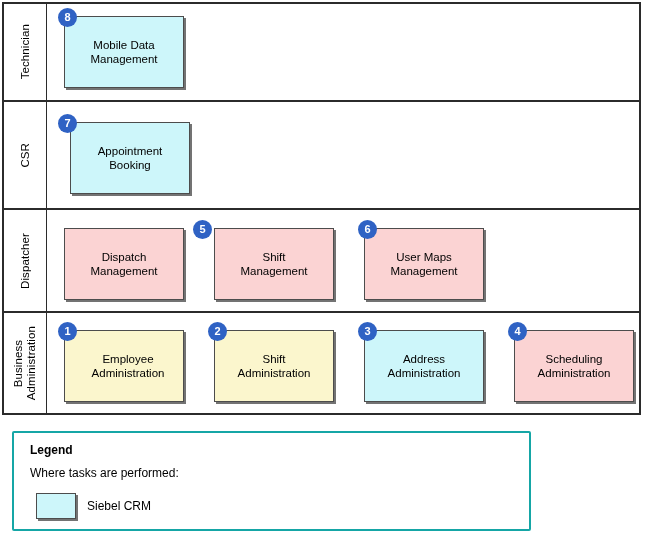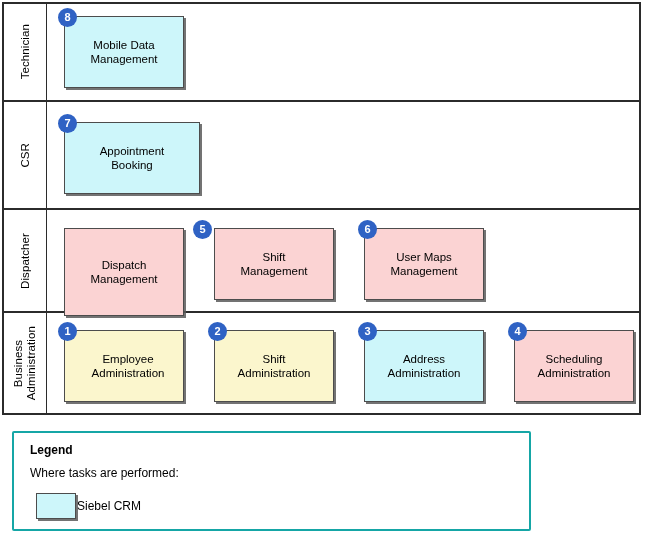--- a/index.html
+++ b/index.html
@@ -138,21 +138,21 @@
   }
   .legend-swatch {
     width: 40px;
     height: 26px;
     box-sizing: border-box;
     border: 1px solid #4c4c4c;
     box-shadow: 2px 2px 0 0 rgba(90,90,90,0.85);
     flex: 0 0 auto;
   }
   .legend-text {
-    margin-left: 1px;
+    margin-left: 11px;
     font-size: 12px;
     line-height: 14px;
     white-space: pre-line;
   }
   #legend-item-0 { left: 22px; }
   #legend-item-1 { left: 178px; }
   #legend-item-2 { left: 340px; }
 </style>
 </head>
 <body>
@@ -170,34 +170,34 @@
       </div>
       <div class="badge" style="left:11px;top:4px;">8</div>
     </div>
   </div>
 
   <div class="lane" style="top:98px;height:108px;">
     <div class="lane-label">
       <span class="lane-label-text">CSR</span>
     </div>
     <div class="lane-content">
-      <div class="task-box fill-cyan" style="left:17px;top:20px;width:136px;height:72px;align-items:center;">
+      <div class="task-box fill-cyan" style="left:23px;top:20px;width:120px;height:72px;align-items:center;">
         <span class="task-label">Appointment
 Booking</span>
       </div>
       <div class="badge" style="left:11px;top:12px;">7</div>
     </div>
   </div>
 
   <div class="lane" style="top:206px;height:103px;">
     <div class="lane-label">
       <span class="lane-label-text">Dispatcher</span>
     </div>
     <div class="lane-content">
-      <div class="task-box fill-pink" style="left:17px;top:18px;width:120px;height:88px;">
+      <div class="task-box fill-pink" style="left:17px;top:18px;width:120px;height:72px;">
         <span class="task-label">Dispatch
 Management</span>
       </div>
 
       <div class="task-box fill-pink" style="left:167px;top:18px;width:120px;height:72px;">
         <span class="task-label">Shift
 Management</span>
       </div>
       <div class="badge" style="left:146px;top:10px;">5</div>
 

